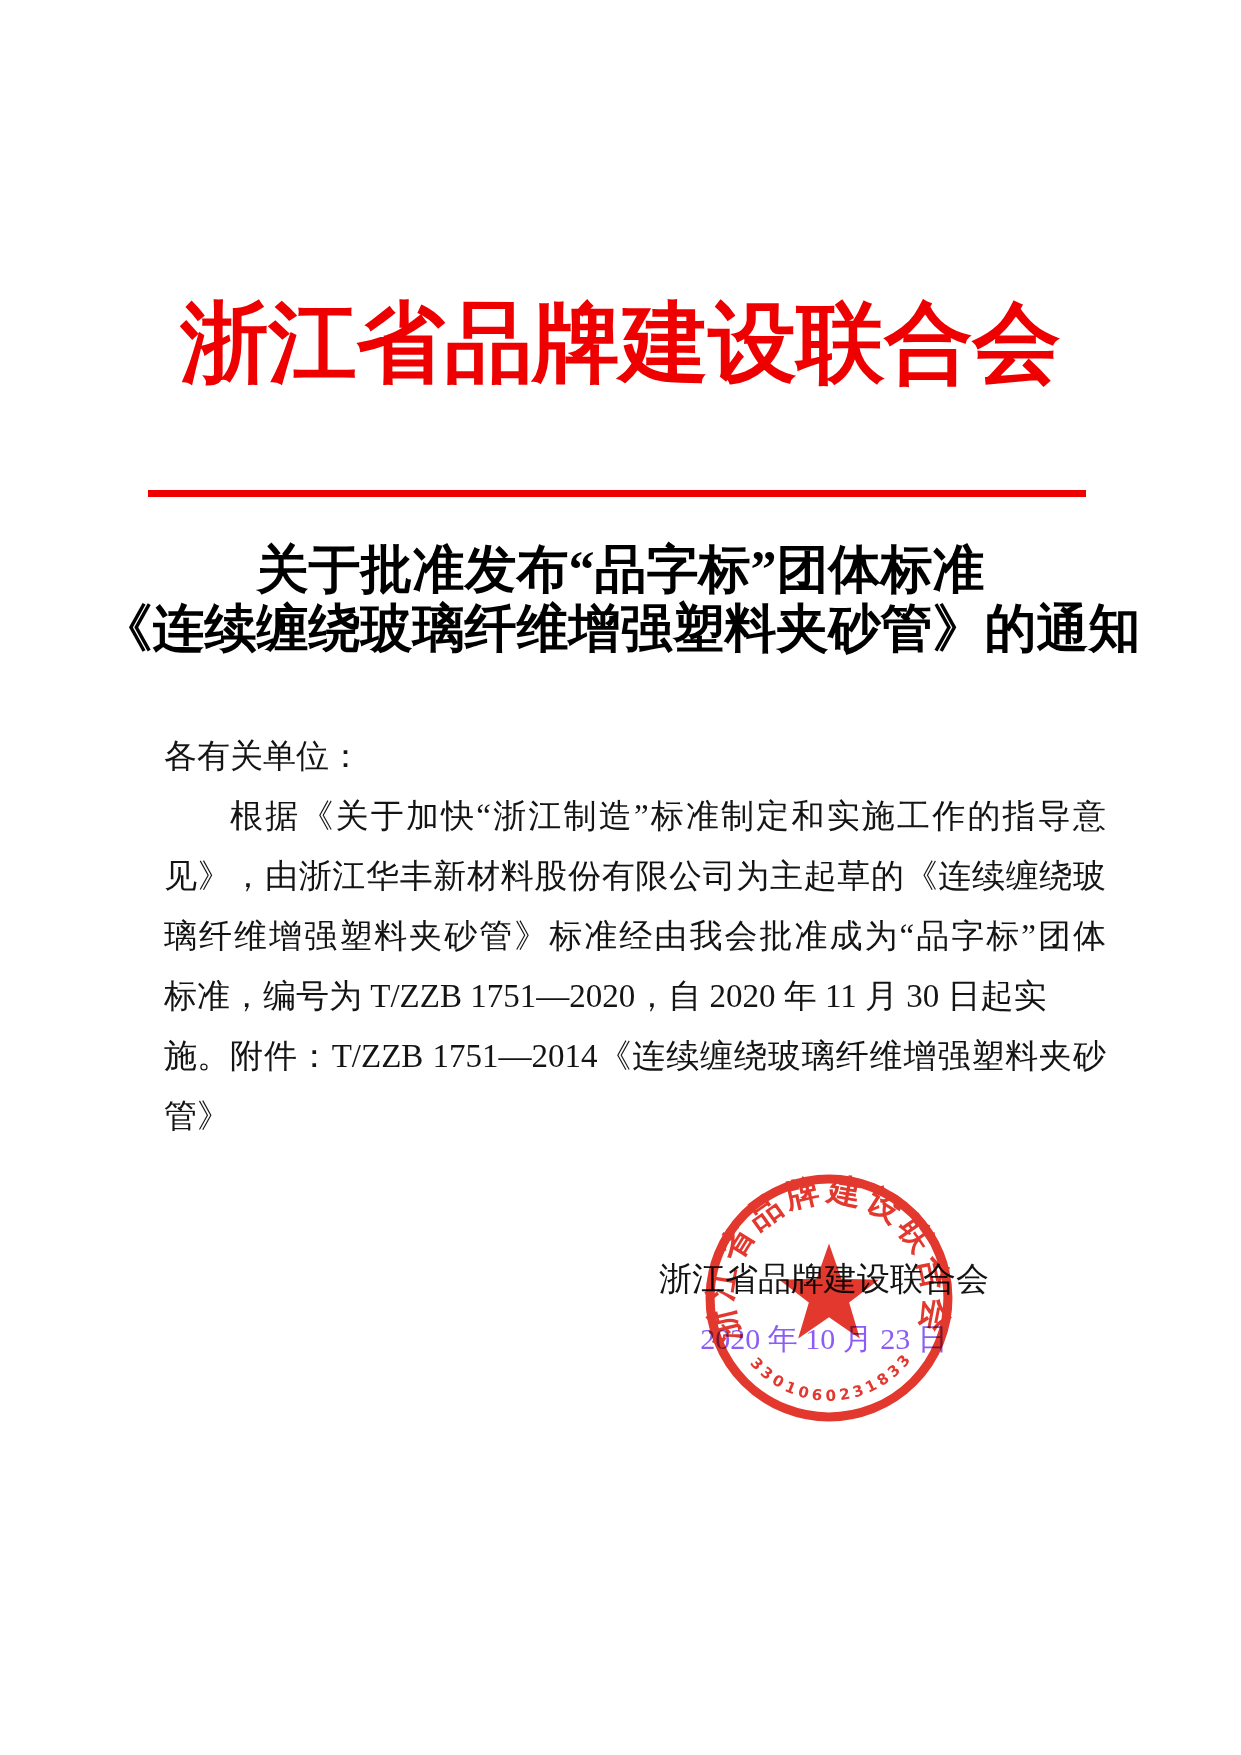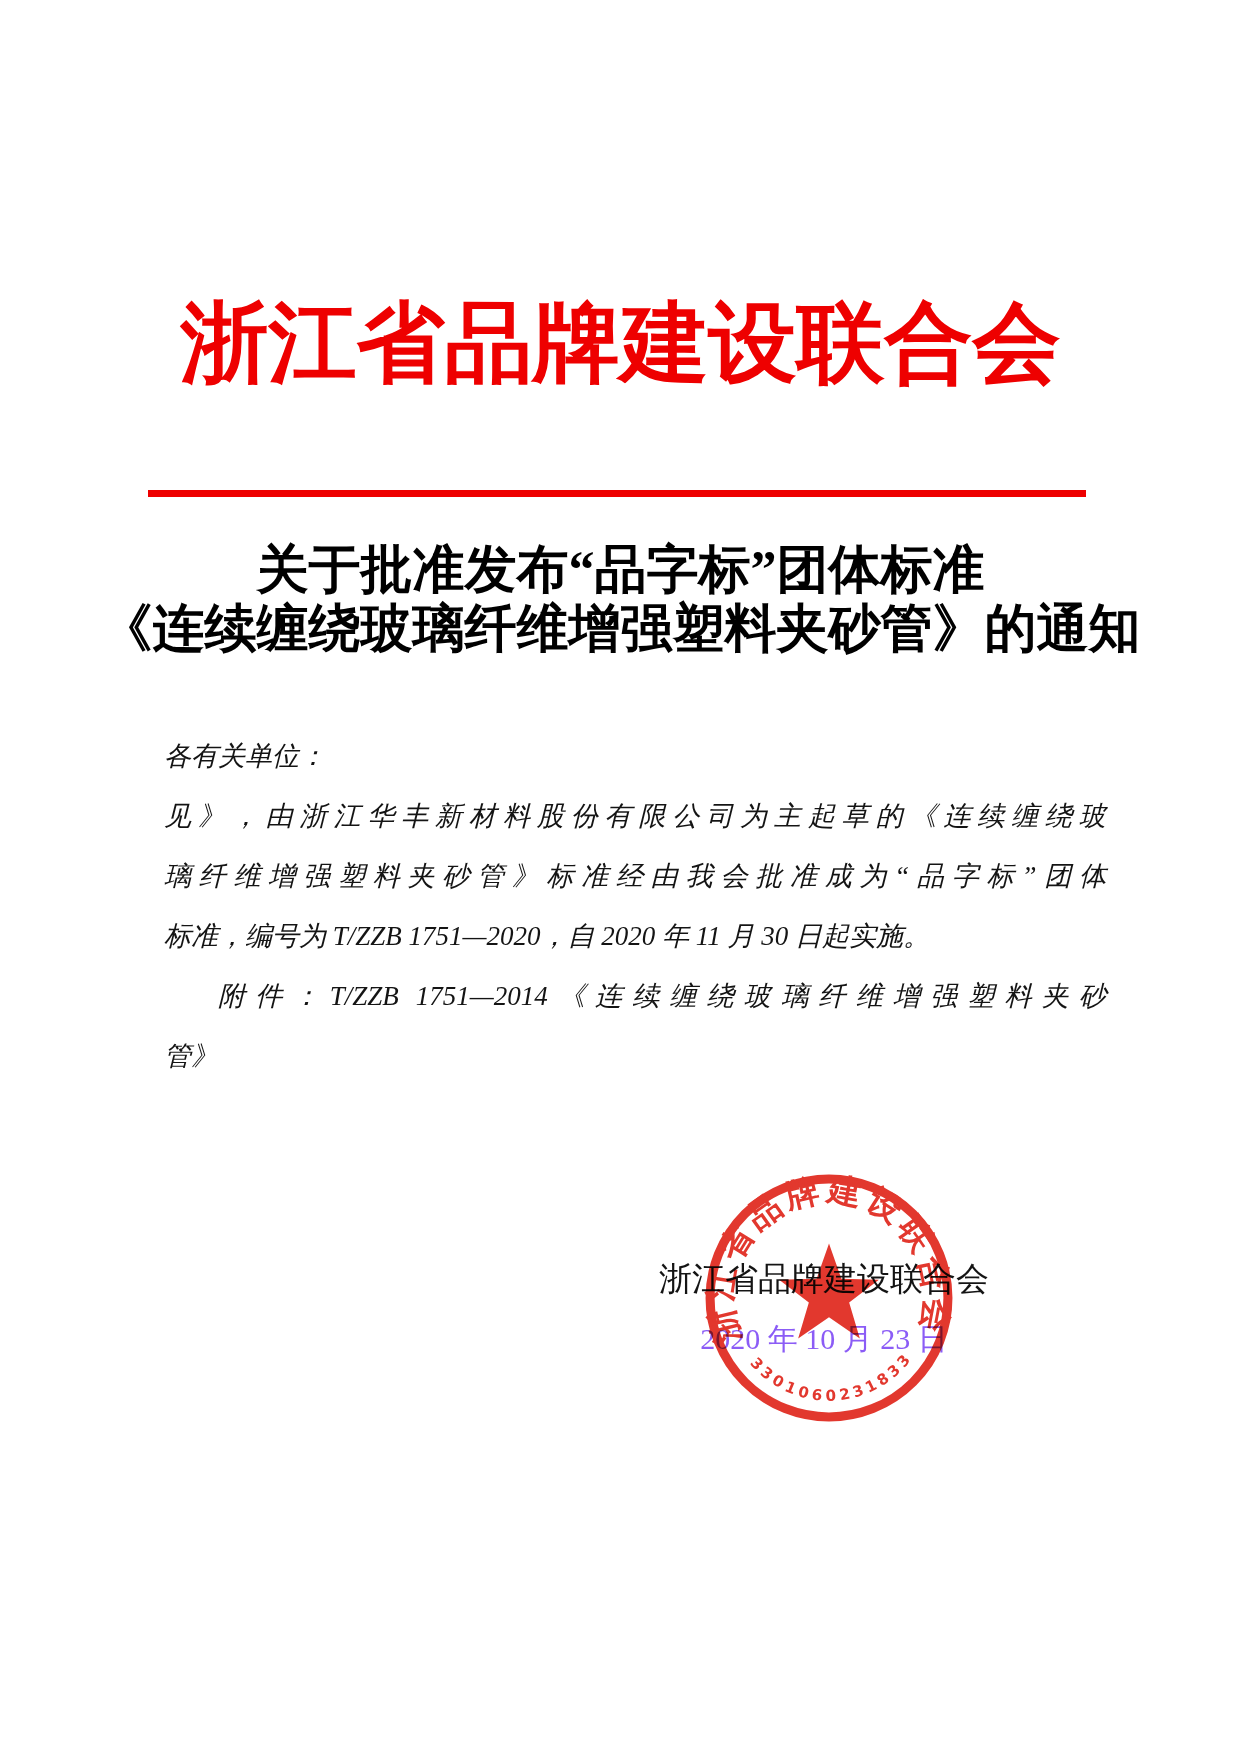--- a/index.html
+++ b/index.html
@@ -53,23 +53,22 @@
     font-weight: bold;
     color: #000000;
     font-size: 52px;
     line-height: 59px;
   }
   .body-text {
     position: absolute;
     top: 690px;
     left: 164px;
     width: 942px;
-    font-size: 27px;
+    font-size: 33px;
     color: #141414;
-    font-style: italic;
   }
   .body-line {
     height: 60px;
     line-height: 60px;
     text-align: left;
   }
   .body-line.indent { text-indent: 2em; }
   .body-line.fill {
     text-align: justify;
     text-align-last: justify;
@@ -122,20 +121,21 @@
 
   <div class="red-rule"></div>
 
   <div class="notice-title">
     <div>关于批准发布“品字标”团体标准</div>
     <div>《连续缠绕玻璃纤维增强塑料夹砂管》的通知</div>
   </div>
 
   <div class="body-text">
     <div class="body-line">各有关单位：</div>
+    <div class="body-line indent fill">根据《关于加快“浙江制造”标准制定和实施工作的指导意</div>
     <div class="body-line fill">见》，由浙江华丰新材料股份有限公司为主起草的《连续缠绕玻</div>
     <div class="body-line fill">璃纤维增强塑料夹砂管》标准经由我会批准成为“品字标”团体</div>
     <div class="body-line">标准，编号为 T/ZZB 1751—2020，自 2020 年 11 月 30 日起实施。</div>
     <div class="body-line indent fill">附件：T/ZZB 1751—2014《连续缠绕玻璃纤维增强塑料夹砂</div>
     <div class="body-line">管》</div>
   </div>
 
   <div class="sig-org">浙江省品牌建设联合会</div>
 
   <div class="sig-date">2020 年 10 月 23 日</div>

